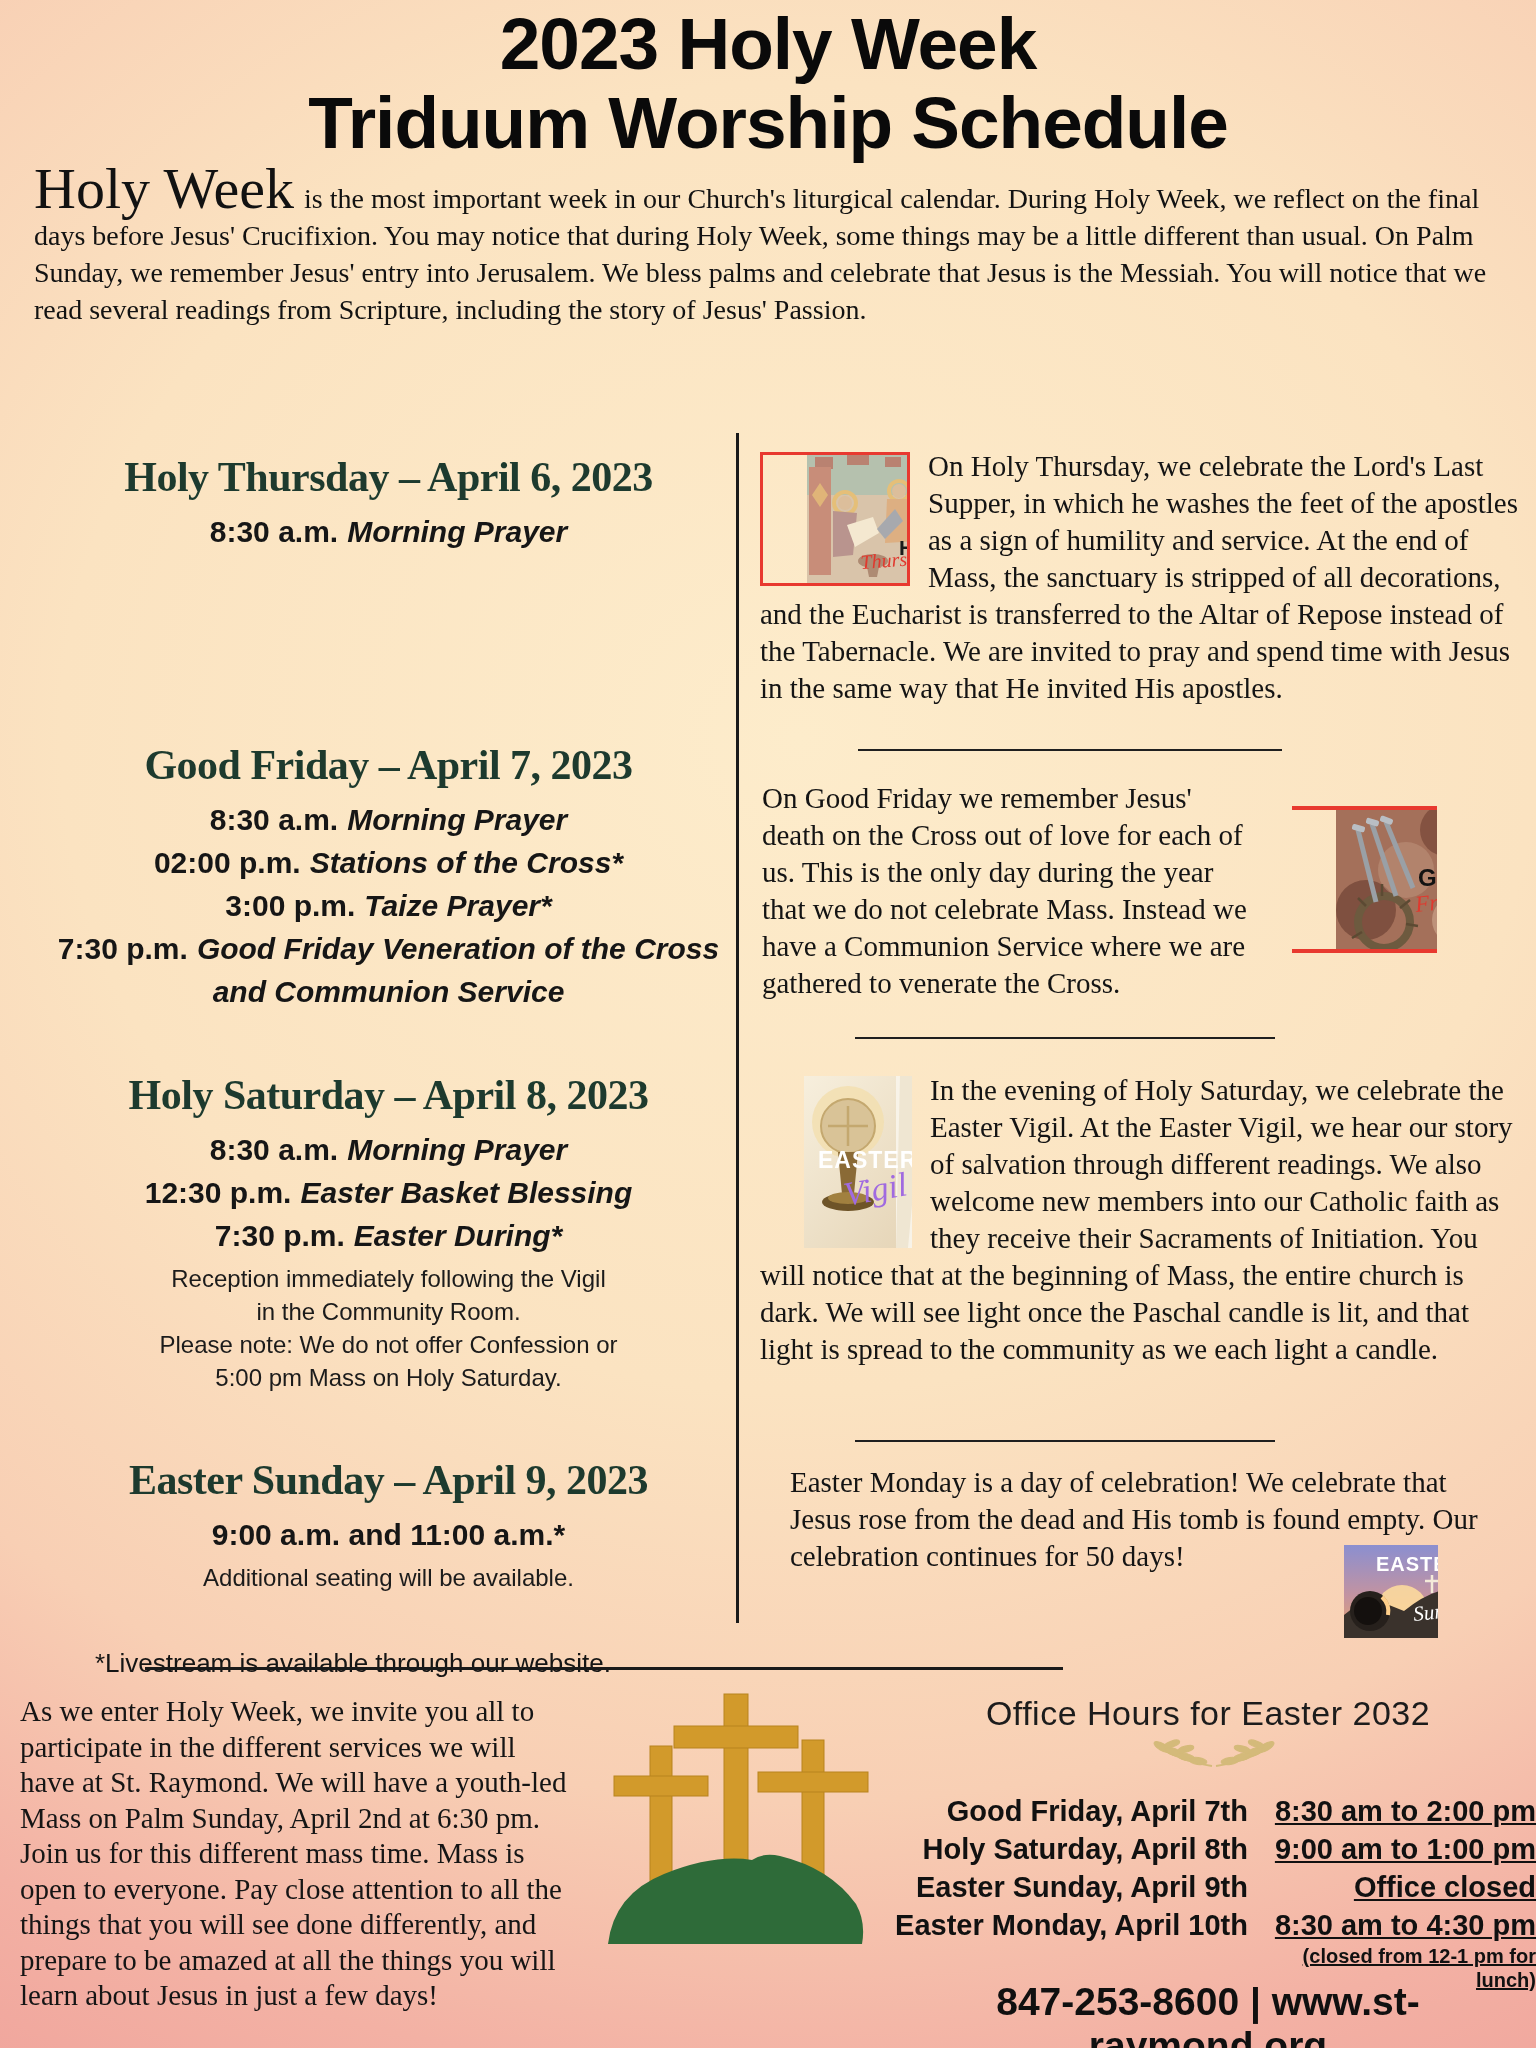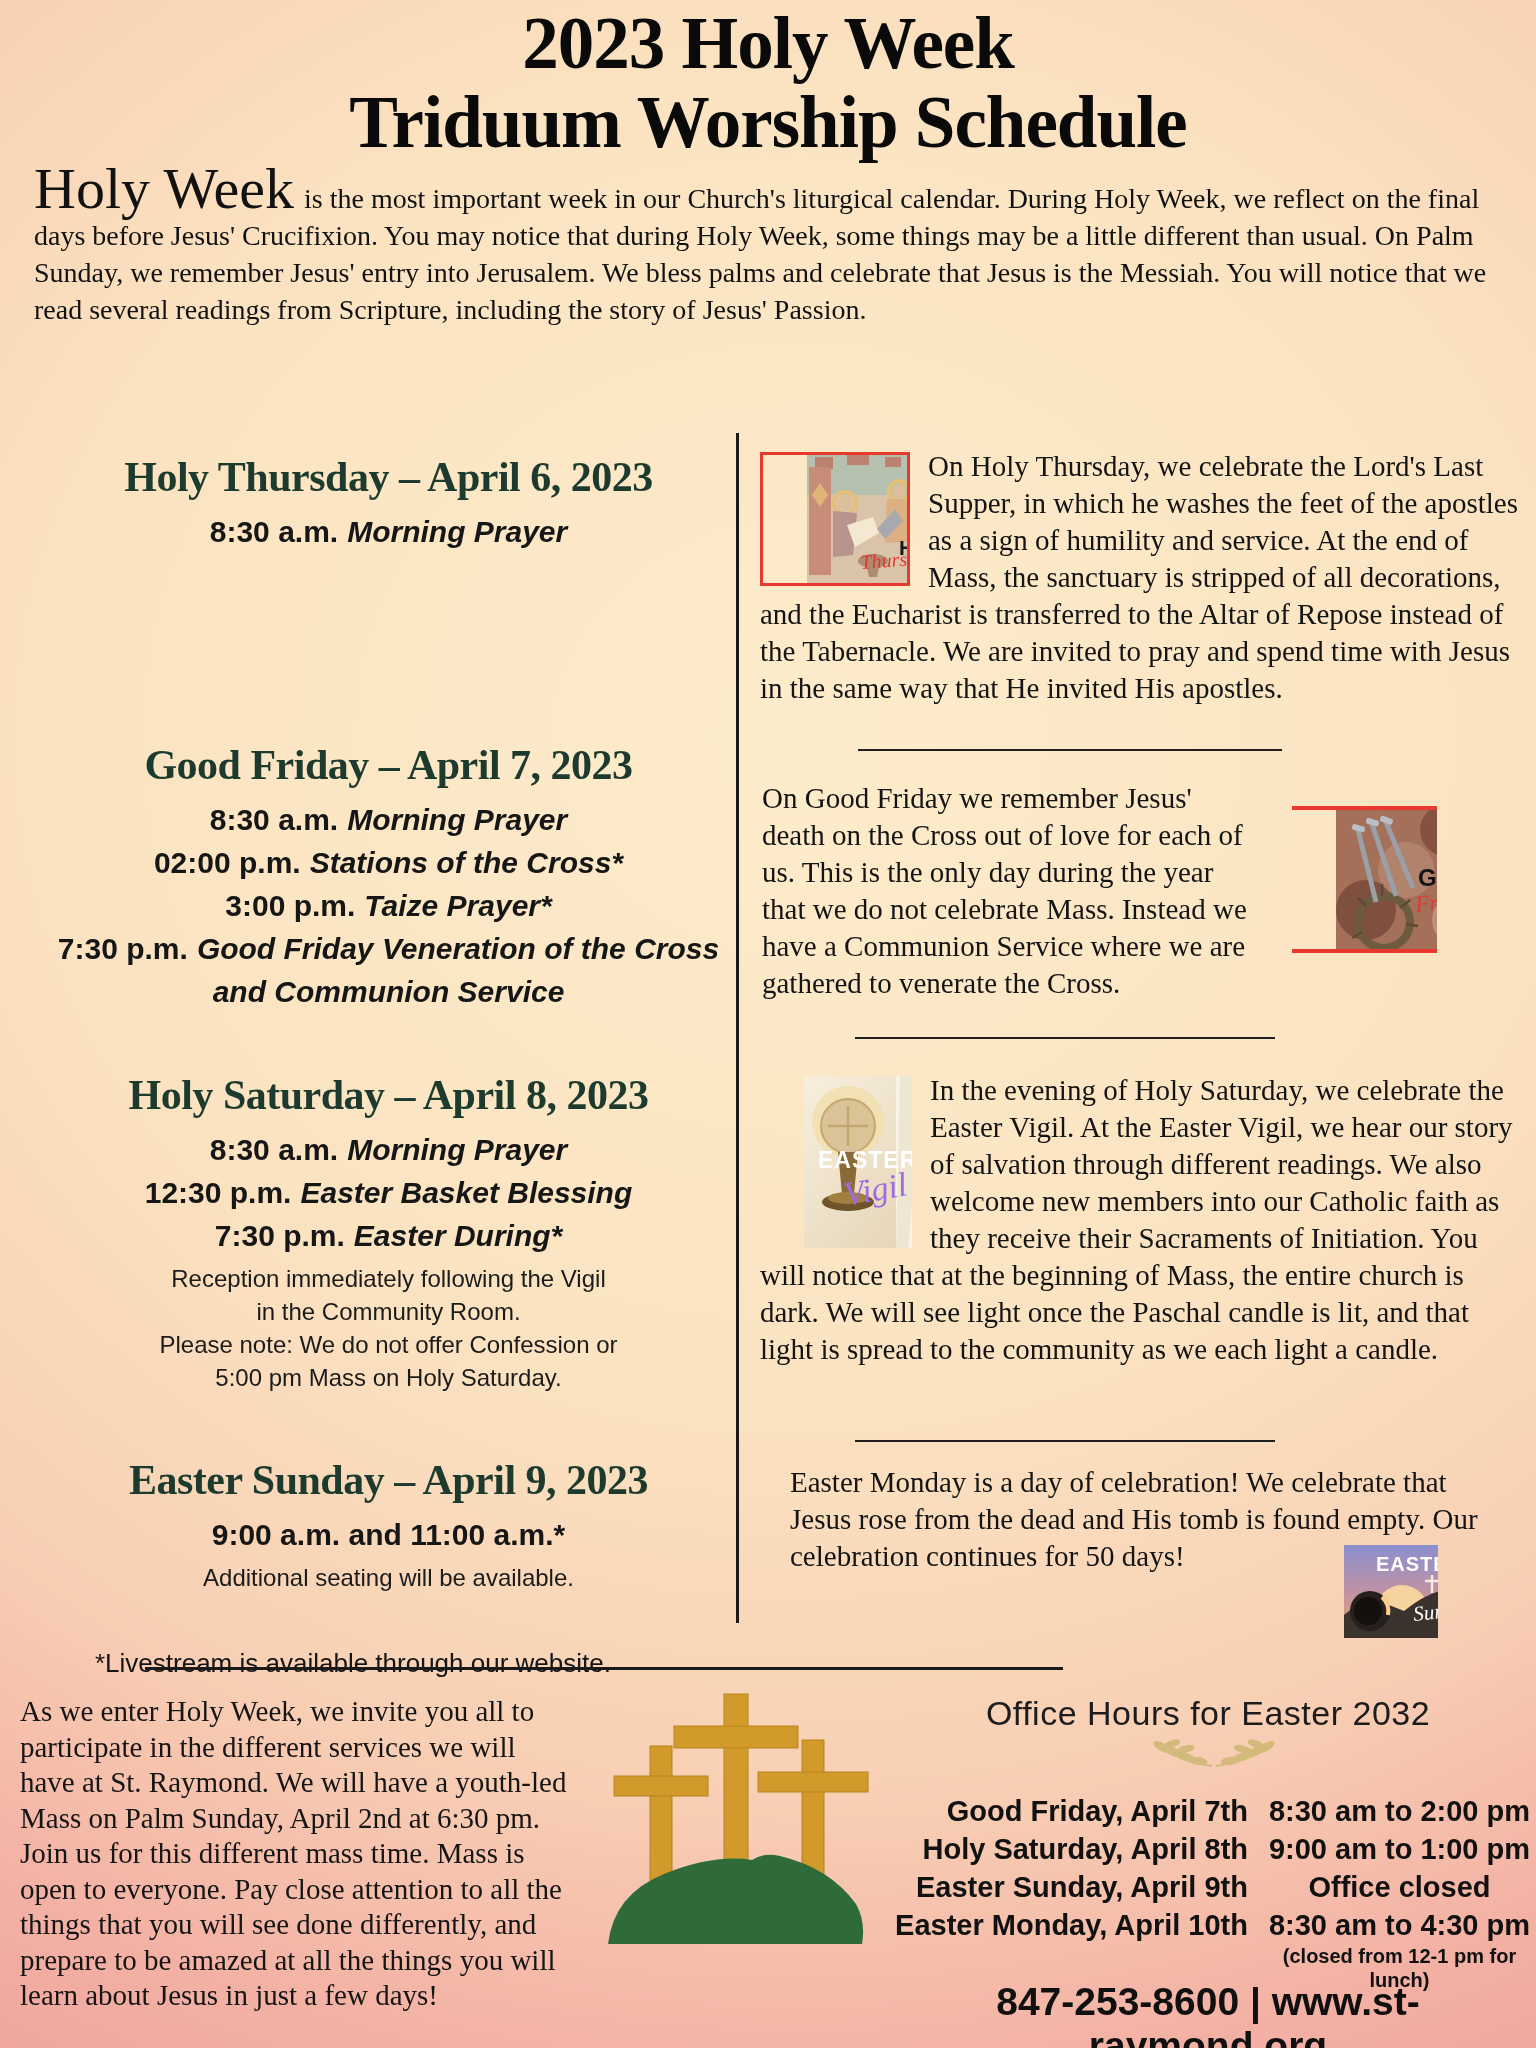--- a/index.html
+++ b/index.html
@@ -5,21 +5,21 @@
   * { margin:0; padding:0; box-sizing:border-box; }
   body { background:#888; font-family:"Liberation Serif", serif; }
   .page {
     position:relative; width:1536px; height:2048px; overflow:hidden; margin:0 auto;
     background: radial-gradient(120% 80% at 52% 36%,
       #fdeccb 0%, #fbe3c1 40%, #f8cfb4 65%, #f3b1a4 82%, #ee9d97 100%);
     color:#141414;
   }
   
   .title { position:absolute; top:4px; left:0; width:100%; text-align:center;
-    font-family:Liberation Serif, serif; font-weight:bold; font-size:73px; line-height:79px; color:#0a0a0a; letter-spacing:-1px;}
+    font-family:Liberation Sans, sans-serif; font-weight:bold; font-size:73px; line-height:79px; color:#0a0a0a; letter-spacing:-1px;}
   
   .intro { position:absolute; top:170px; left:34px; width:1470px;
     font-size:28px; line-height:37px; color:#121212; }
   .intro .lead { font-size:58px; font-weight:normal; letter-spacing:0; padding-right:10px; }
   
   .lsec { position:absolute; left:40px; width:697px; text-align:center; }
   .lsec h2 { font-family:"Liberation Serif", serif; font-weight:bold; font-size:42px; line-height:50px;
     color:#1d3a2e; margin-bottom:8px; letter-spacing:-0.5px; }
   .sched-line { font-family:"Liberation Sans", sans-serif; font-weight:bold; font-size:30px; line-height:43px; color:#161616; }
   .sched-line .event { font-style:italic; margin-left:9px; }
@@ -51,21 +51,21 @@
   .invitation { position:absolute; top:1694px; left:20px; width:552px;
     font-size:29px; line-height:35.5px; color:#151515; }
   .crosses { position:absolute; top:1688px; left:602px; }
   .office-head { position:absolute; top:1694px; left:880px; width:656px; text-align:center;
     font-family:"Liberation Sans", sans-serif; font-size:34px; color:#1c1c1c; letter-spacing:0.5px; }
   .laurel { position:absolute; top:1738px; left:1148px; }
   .office-table { position:absolute; top:1792px; left:880px; width:656px;
     font-family:"Liberation Sans", sans-serif; font-weight:bold; font-size:29px; line-height:38px; color:#111; }
   .office-row { display:flex; }
   .office-row .day { width:368px; text-align:right; }
-  .office-row .hours { flex:1; margin-left:15px; text-align:center; }
+  .office-row .hours { flex:1; margin-left:15px; text-align:right;text-decoration:underline; }
   .lunch-note { font-size:20px; line-height:24px; }
   .contact { position:absolute; top:1980px; left:880px; width:656px; text-align:center;
     font-family:"Liberation Sans", sans-serif; font-weight:bold; font-size:39px; color:#101010; }
   svg text { font-family:"Liberation Sans", sans-serif; }
   svg .scripty { font-family:"Liberation Serif", serif; font-style:italic; }
 </style>
 </head>
 <body>
 
 <div class="page">

